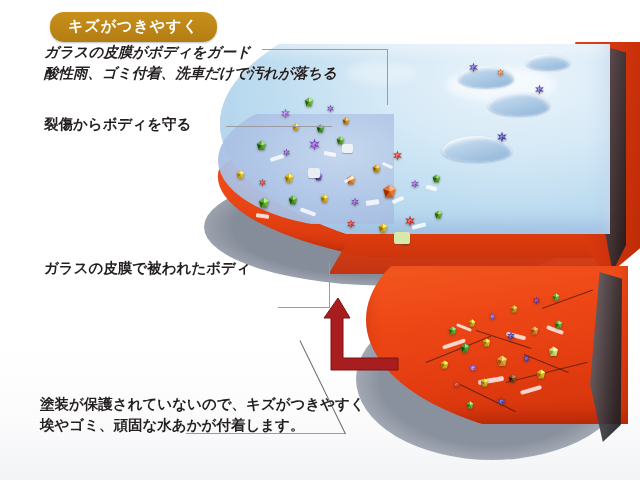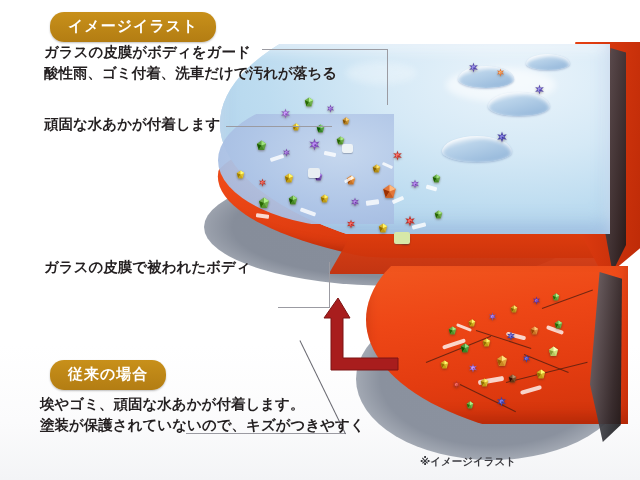--- a/index.html
+++ b/index.html
@@ -33,21 +33,21 @@
   .textblock{
     position:absolute;
     color:#231f20;
     font-size:14.5px;
     font-weight:bold;
     line-height:21px;
     white-space:nowrap;
     text-shadow:0 0 1px rgba(255,255,255,.6);
   }
   .textblock .ln{display:block;}
-  #txt-guard{left:44px;top:42px;}
+  #txt-guard{left:44px;top:42px;font-style:italic;}
   #txt-wash{left:44px;top:114px;}
   #txt-film{left:44px;top:258px;}
   #txt-legacy{left:40px;top:394px;}
 
   
   .leader{position:absolute;pointer-events:none;}
   .leader .h{position:absolute;height:1px;background:#9b9ba2;}
   .leader .v{position:absolute;width:1px;background:#9b9ba2;}
 
   #leader-guard{left:262px;top:49px;width:126px;height:56px;}
@@ -544,37 +544,35 @@
   </div>
   <div class="leader" id="leader-film">
     <div class="h" style="background: rgb(155, 155, 162);"></div>
       <div class="v" style="background: rgb(155, 155, 162);"></div>
   </div>
   <div class="leader" id="leader-legacy">
     <div class="h" style="background: rgb(155, 155, 162);"></div>
       <div class="v2"></div>
   </div>
 
-  <div class="badge" id="badge-coated" style="background: linear-gradient(rgb(200, 144, 26) 0%, rgb(179, 125, 19) 100%); color: rgb(255, 255, 255);">イメージイラスト</div>
-
-  <div class="badge" id="badge-legacy" style="background: linear-gradient(rgb(200, 144, 26) 0%, rgb(179, 125, 19) 100%); color: rgb(255, 255, 255);">従来の場合</div>
+  <div class="badge" id="badge-coated" style="background: linear-gradient(rgb(200, 144, 26) 0%, rgb(179, 125, 19) 100%); color: rgb(255, 255, 255);">キズがつきやすく</div>
+
 
   <div class="textblock" id="txt-guard" style="color: rgb(35, 31, 32);">
     <span class="ln">ガラスの皮膜がボディをガード</span>
     <span class="ln">酸性雨、ゴミ付着、洗車だけで汚れが落ちる</span>
   </div>
 
   <div class="textblock" id="txt-wash" style="color: rgb(35, 31, 32);">
-    <span class="ln">頑固な水あかが付着します</span>
-  </div>
-
-  <div class="textblock" id="txt-film" style="color: rgb(35, 31, 32); font-family: Liberation Mono, monospace;">
+    <span class="ln">裂傷からボディを守る</span>
+  </div>
+
+  <div class="textblock" id="txt-film" style="color: rgb(35, 31, 32);">
     <span class="ln">ガラスの皮膜で被われたボディ</span>
   </div>
 
   <div class="textblock" id="txt-legacy" style="color: rgb(35, 31, 32);">
+    <span class="ln">塗装が保護されていないので、キズがつきやすく</span>
     <span class="ln">埃やゴミ、頑固な水あかが付着します。</span>
-    <span class="ln">塗装が保護されていないので、キズがつきやすく</span>
-  </div>
-
-  <div id="footnote">※イメージイラスト</div>
+  </div>
+
 
 </div>
 
 </body></html>

